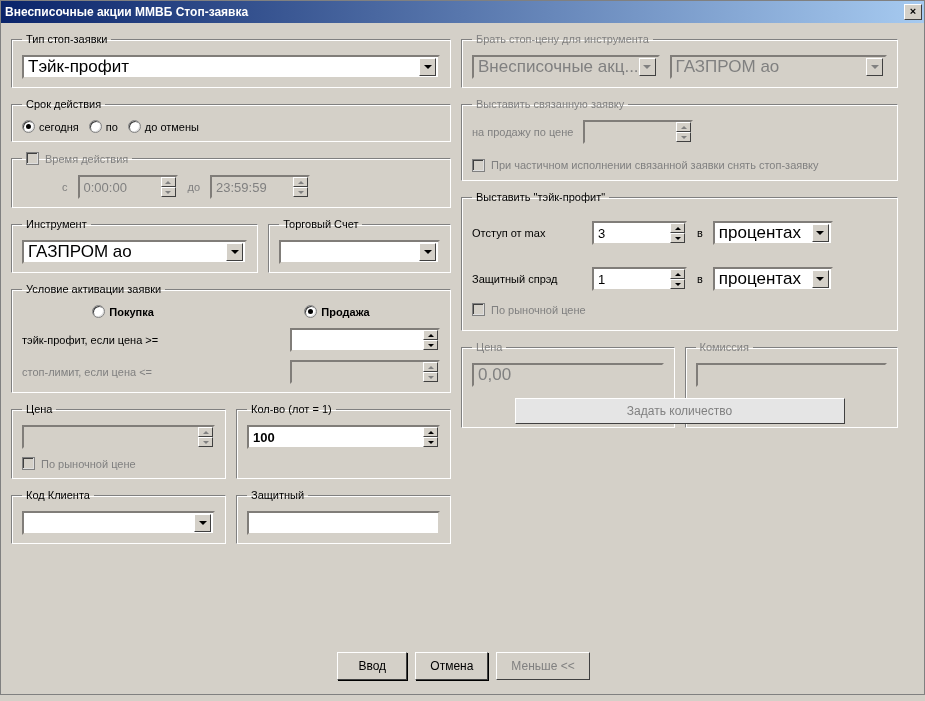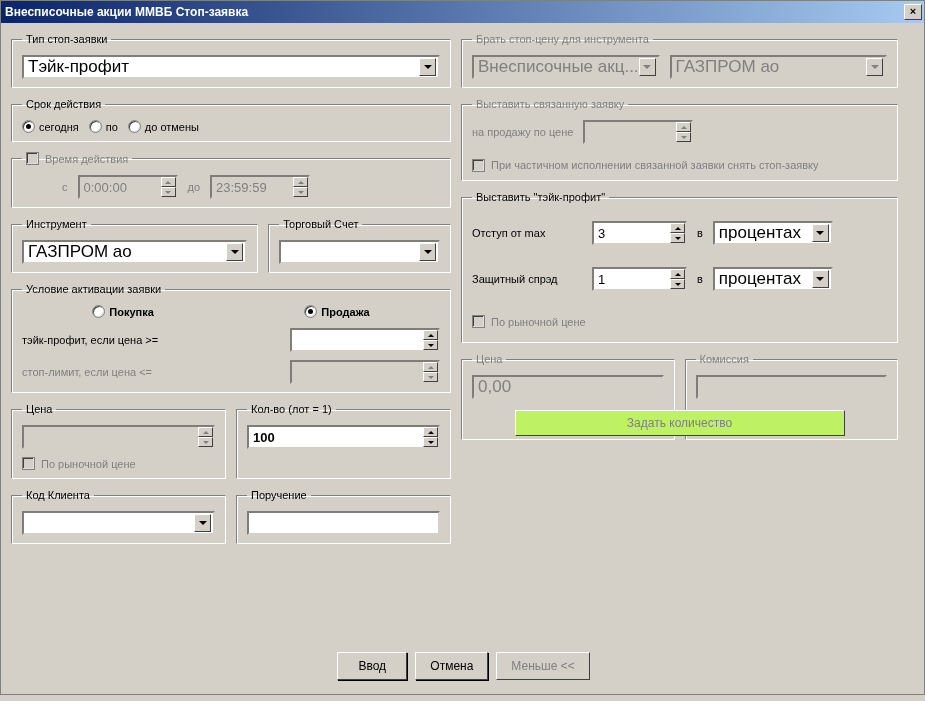--- a/index.html
+++ b/index.html
@@ -214,21 +214,21 @@
   width: 925px;
   position: absolute;
   bottom: 14px;
   left: 0;
 }
 .window { position: relative; }
 
 .volume-row { display: flex; gap: 10px; }
 .btn-wide {
   height: 26px; width: 330px;
-  background: #bef264;
+  background: #e5e5e5;
   border: 1px solid;
   border-color: #fff #404040 #404040 #fff;
   font-size: 12px;
   color: #808080;
   display: flex; align-items: center; justify-content: center;
   margin: 6px auto 0;
 }
 </style>
 </head>
 <body>
@@ -376,21 +376,21 @@
 
       <div class="pair">
         <fieldset class="half">
           <legend>Код Клиента</legend>
           <div class="combo">
             <span class="combo-text"></span>
             <div class="arrow-btn"></div>
           </div>
         </fieldset>
         <fieldset class="half">
-          <legend>Поручение</legend>
+          <legend>Защитный</legend>
           <div class="text-input">
             <span></span>
           </div>
         </fieldset>
       </div>
 
     </div>
 
     <div class="col-right">
 
@@ -436,21 +436,21 @@
                 <div class="spin-btn up"></div>
                 <div class="spin-btn dn"></div>
               </div>
           </div>
           <span class="lbl">в</span>
           <div class="combo" style="width:120px;">
             <span class="combo-text">процентах</span>
             <div class="arrow-btn"></div>
           </div>
         </div>
-        <div class="row" style="margin-bottom:24px;align-items:center;">
+        <div class="row" style="margin-bottom:12px;align-items:center;">
           <span class="lbl" style="width:110px;">Защитный спрэд</span>
           <div class="spinner" style="width:95px;">
             <div class="spin-input" style="font-weight:normal;">1</div>
             <div class="spin-btns">
                 <div class="spin-btn up"></div>
                 <div class="spin-btn dn"></div>
               </div>
           </div>
           <span class="lbl">в</span>
           <div class="combo" style="width:120px;">

